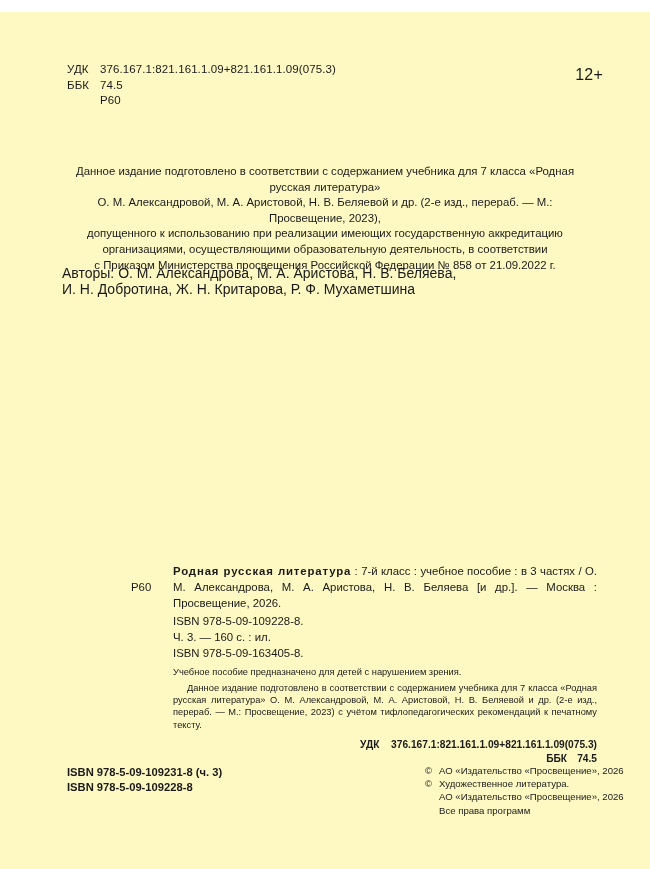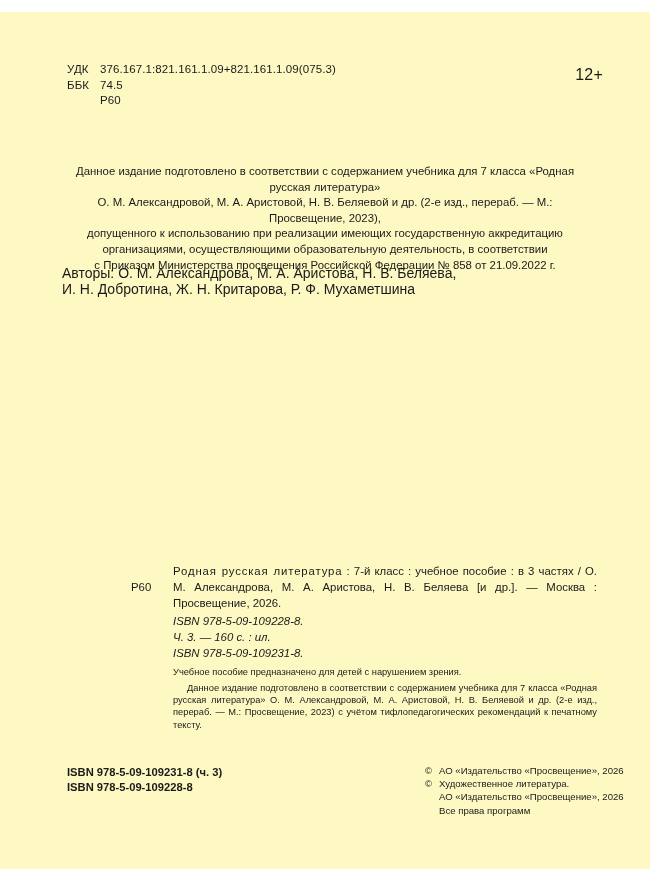--- a/index.html
+++ b/index.html
@@ -106,30 +106,30 @@
     position: absolute;
     left: 0;
     top: 16.2px;
     font-size: 11.4px;
     line-height: 16.2px;
   }
   .cip-main .indent-first {
     text-indent: 44px;
   }
   .cip-title {
-    font-weight: normal;
+    font-weight: bold;
     letter-spacing: 0.85px;
   }
   .cip-isbns {
     margin-top: 1px;
     padding-left: 42px;
     font-size: 11.4px;
     line-height: 16.2px;
   }
-  .cip-isbns div { white-space: nowrap; font-style: italic; }
+  .cip-isbns div { white-space: nowrap; }
 
   .cip-small {
     padding-left: 42px;
     margin-top: 5px;
     font-size: 9.3px;
     line-height: 12.4px;
     text-align: justify;
   }
   .cip-small p { margin: 0; }
   .cip-small p.para2 {
@@ -220,26 +220,30 @@
   </div>
 
   <div class="cip">
     <div class="cip-main">
       <span class="cip-sign">Р60</span>
       <span class="indent-first"></span><span class="cip-title">Родная русская литература</span><span> : 7-й класс : учебное пособие : в 3 частях / О. М. Александрова, М. А. Аристова, Н. В. Беляева [и др.]. — Москва : Просвещение, 2026.</span>
     </div>
     <div class="cip-isbns">
       <div>ISBN 978-5-09-109228-8.</div>
       <div>Ч. 3. — 160 с. : ил.</div>
-      <div>ISBN 978-5-09-109231-8.</div>
+      <div>ISBN 978-5-09-163405-8.</div>
     </div>
     <div class="cip-small">
       <p>Учебное пособие предназначено для детей с нарушением зрения.</p>
       <p class="para2">Данное издание подготовлено в соответствии с содержанием учебника для 7 класса «Родная русская литература» О. М. Александровой, М. А. Аристовой, Н. В. Беляевой и др. (2-е изд., перераб. — М.: Просвещение, 2023) с учётом тифлопедагогических рекомендаций к печатному тексту.</p>
     </div>
+    <div class="cip-udk">
+      <span class="u-row"><span class="u-lbl">УДК</span><span>376.167.1:821.161.1.09+821.161.1.09(075.3)</span></span>
+      <span class="u-row"><span class="u-lbl">ББК</span><span>74.5</span></span>
+    </div>
   </div>
 
   <div class="footer-isbn">
     <div>ISBN 978-5-09-109231-8 (ч. 3)</div>
     <div>ISBN 978-5-09-109228-8</div>
   </div>
 
   <div class="copyright">
     <div class="c-row">
       <span class="c-mark">©</span>

